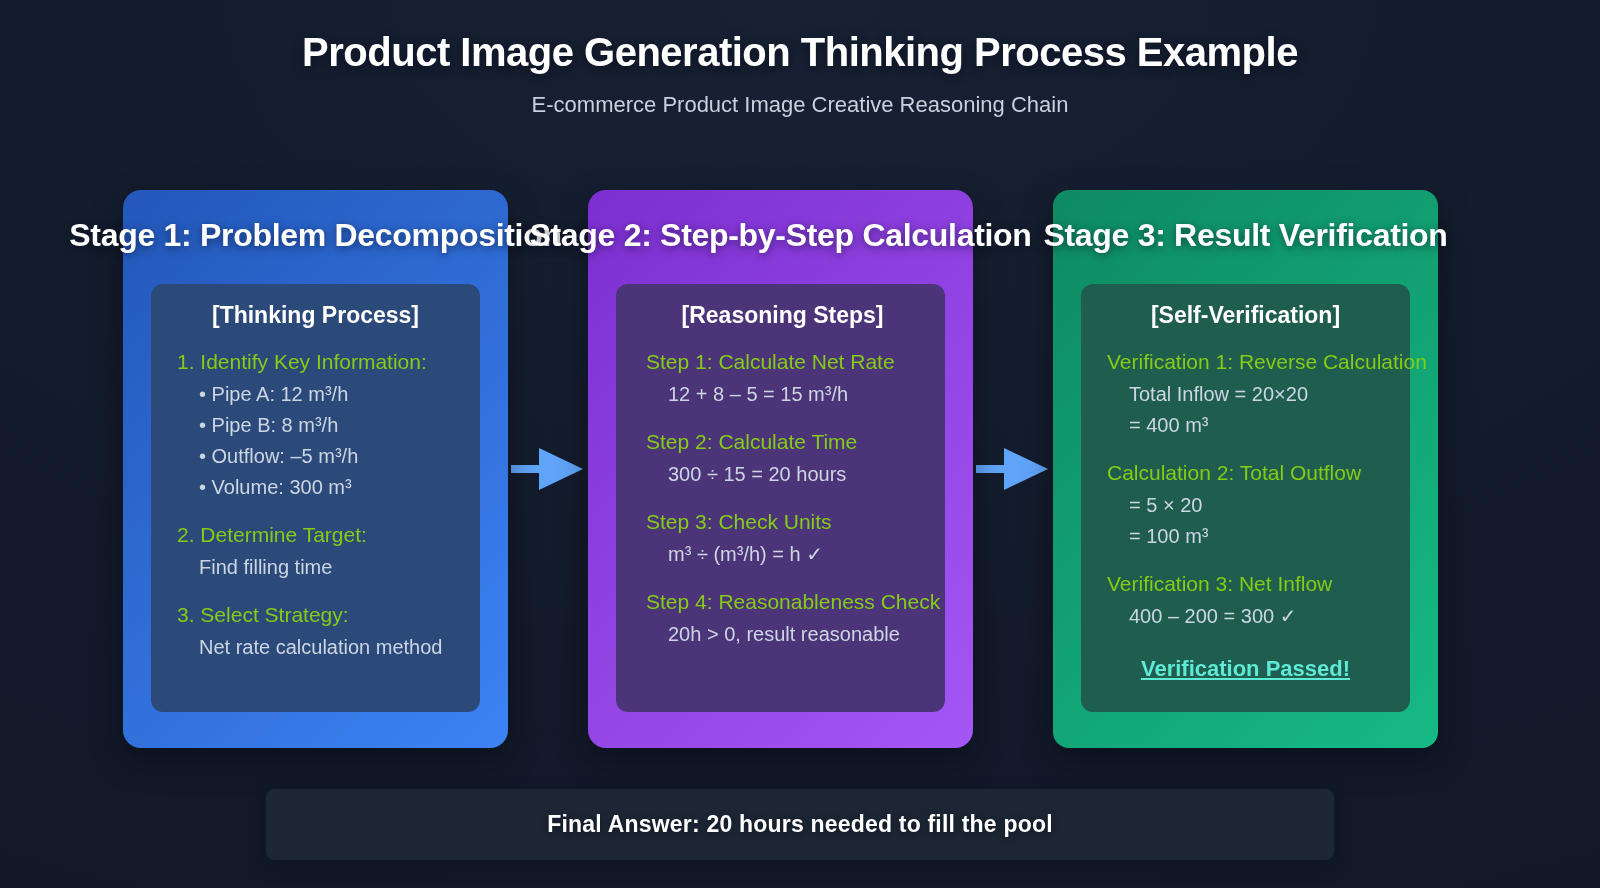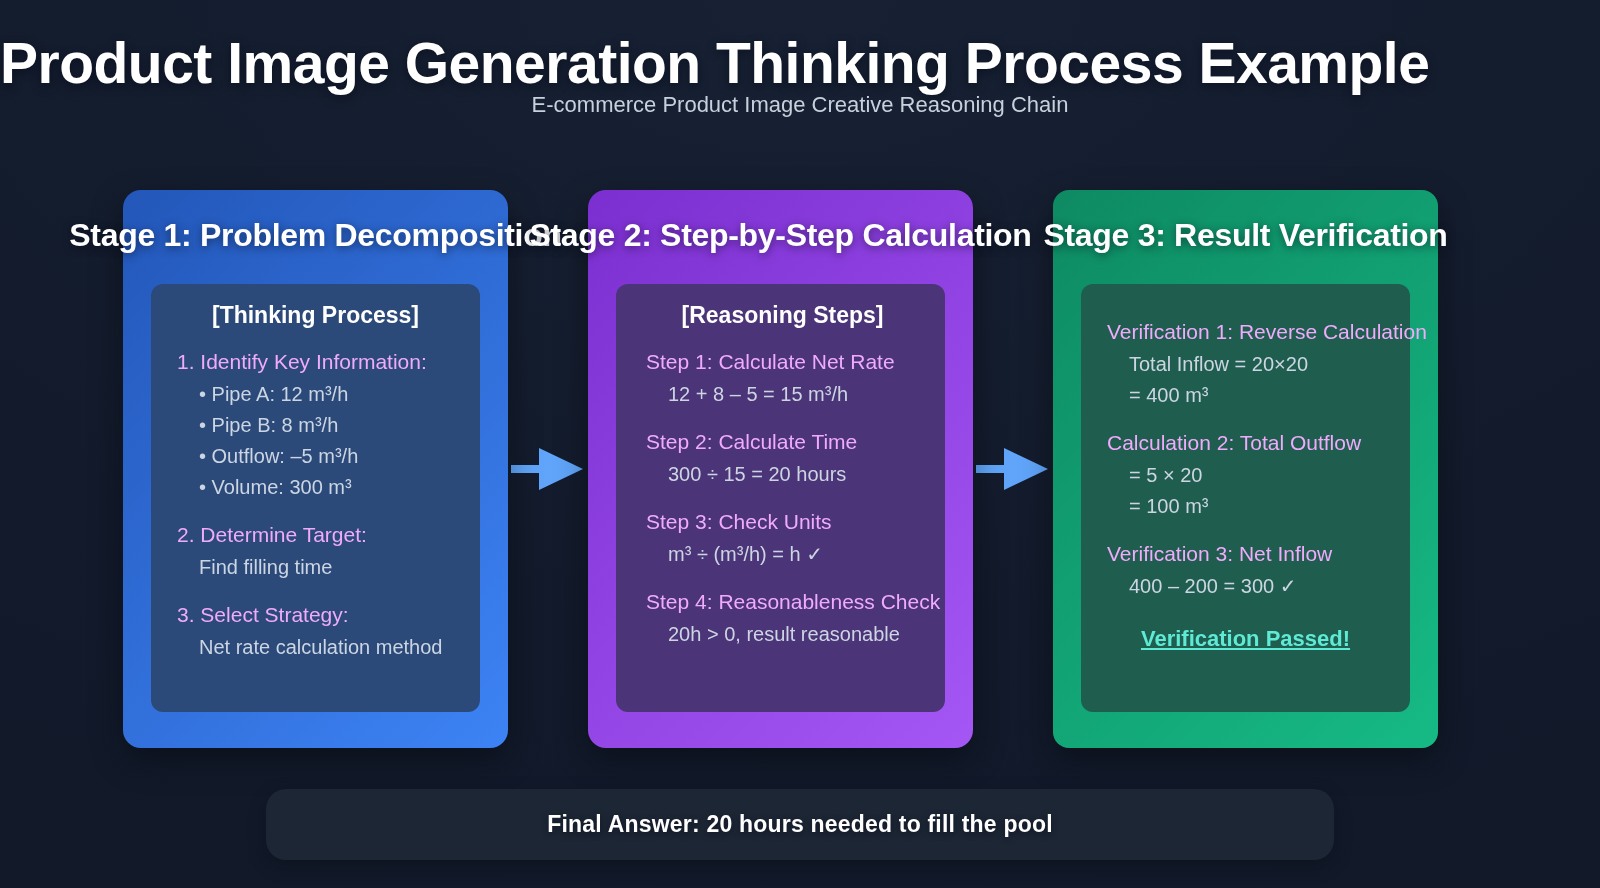--- a/index.html
+++ b/index.html
@@ -9,21 +9,21 @@
     background:#141c2d;
     overflow:hidden;
   }
   .canvas {
     position:relative; width:1600px; height:888px;
     background: radial-gradient(120% 120% at 50% 0%, #172133 0%, #121a2b 60%, #111929 100%);
     overflow:hidden;
   }
   .title {
     position:absolute; top:30px; left:0; width:100%;
-    text-align:left; font-size:57px; font-weight:bold; color:#ffffff;
+    text-align:center; font-size:40px; font-weight:bold; color:#ffffff;
     letter-spacing:-0.5px; text-shadow:0 3px 10px rgba(5,10,25,0.6);
   }
   .subtitle {
     position:absolute; top:92px; left:0; width:100%;
     text-align:center; font-size:22px; color:#c7d1dd;
   }
   .stages {
     position:absolute; left:123px; top:190px; height:558px;
     display:flex; align-items:stretch;
   }
@@ -41,38 +41,38 @@
   .panel {
     position:absolute; left:28px; right:28px; top:94px; bottom:36px;
     border-radius:12px; padding:16px 0 0 26px;
   }
   .panel-title {
     text-align:center; margin:0 26px 8px 0;
     font-size:23px; line-height:30px; font-weight:bold; color:#ffffff;
   }
   .group { margin-top:14px; }
   .g-header {
-    font-size:21px; line-height:35px; color:#f0abfc;
+    font-size:21px; line-height:35px; color:#84cc16;
     font-weight:500; white-space:nowrap;
   }
   .g-line {
     font-size:20px; line-height:31px; color:#ccd6e3;
     padding-left:22px; white-space:nowrap;
   }
   .panel-footer {
     margin:24px 26px 0 0; text-align:center;
     font-size:22px; font-weight:bold;
   }
   .arrow-cell {
     flex:0 0 80px; width:80px;
     display:flex; align-items:center; justify-content:center;
   }
   .final-bar {
     position:absolute; left:266px; top:789px; width:1068px; height:71px;
-    background:#1d2634; border-radius:20px;
+    background:#1d2634; border-radius:8px;
     display:flex; align-items:center; justify-content:center;
     box-shadow:0 6px 18px rgba(0,0,0,0.25);
   }
   .final-text {
     font-size:23px; font-weight:bold; color:#ffffff; letter-spacing:0.2px;
     text-shadow:0 2px 6px rgba(5,10,25,0.5);
   }
 </style>
 </head>
 <body>
@@ -131,20 +131,21 @@
         </div>
       </div>
       <div class="arrow-cell">
         <svg width="74" height="50" viewBox="0 0 74 50">
           <path d="M0 21 H28 V4 L72 25 L28 46 V29 H0 Z" fill="#60a5fa"></path>
         </svg>
       </div>
       <div class="stage-card" style="background: linear-gradient(135deg, rgb(14, 138, 98), rgb(22, 186, 133)); border-radius: 16px;">
         <div class="stage-heading">Stage 3: Result Verification</div>
         <div class="panel" style="background: rgb(31, 93, 79);">
+          <div class="panel-title">[Self-Verification]</div>
           <div class="group">
             <div class="g-header">Verification 1: Reverse Calculation</div>
             <div class="g-line">Total Inflow = 20×20</div>
             <div class="g-line">= 400 m³</div>
           </div>
           <div class="group">
             <div class="g-header">Calculation 2: Total Outflow</div>
             <div class="g-line">= 5 × 20</div>
             <div class="g-line">= 100 m³</div>
           </div>

